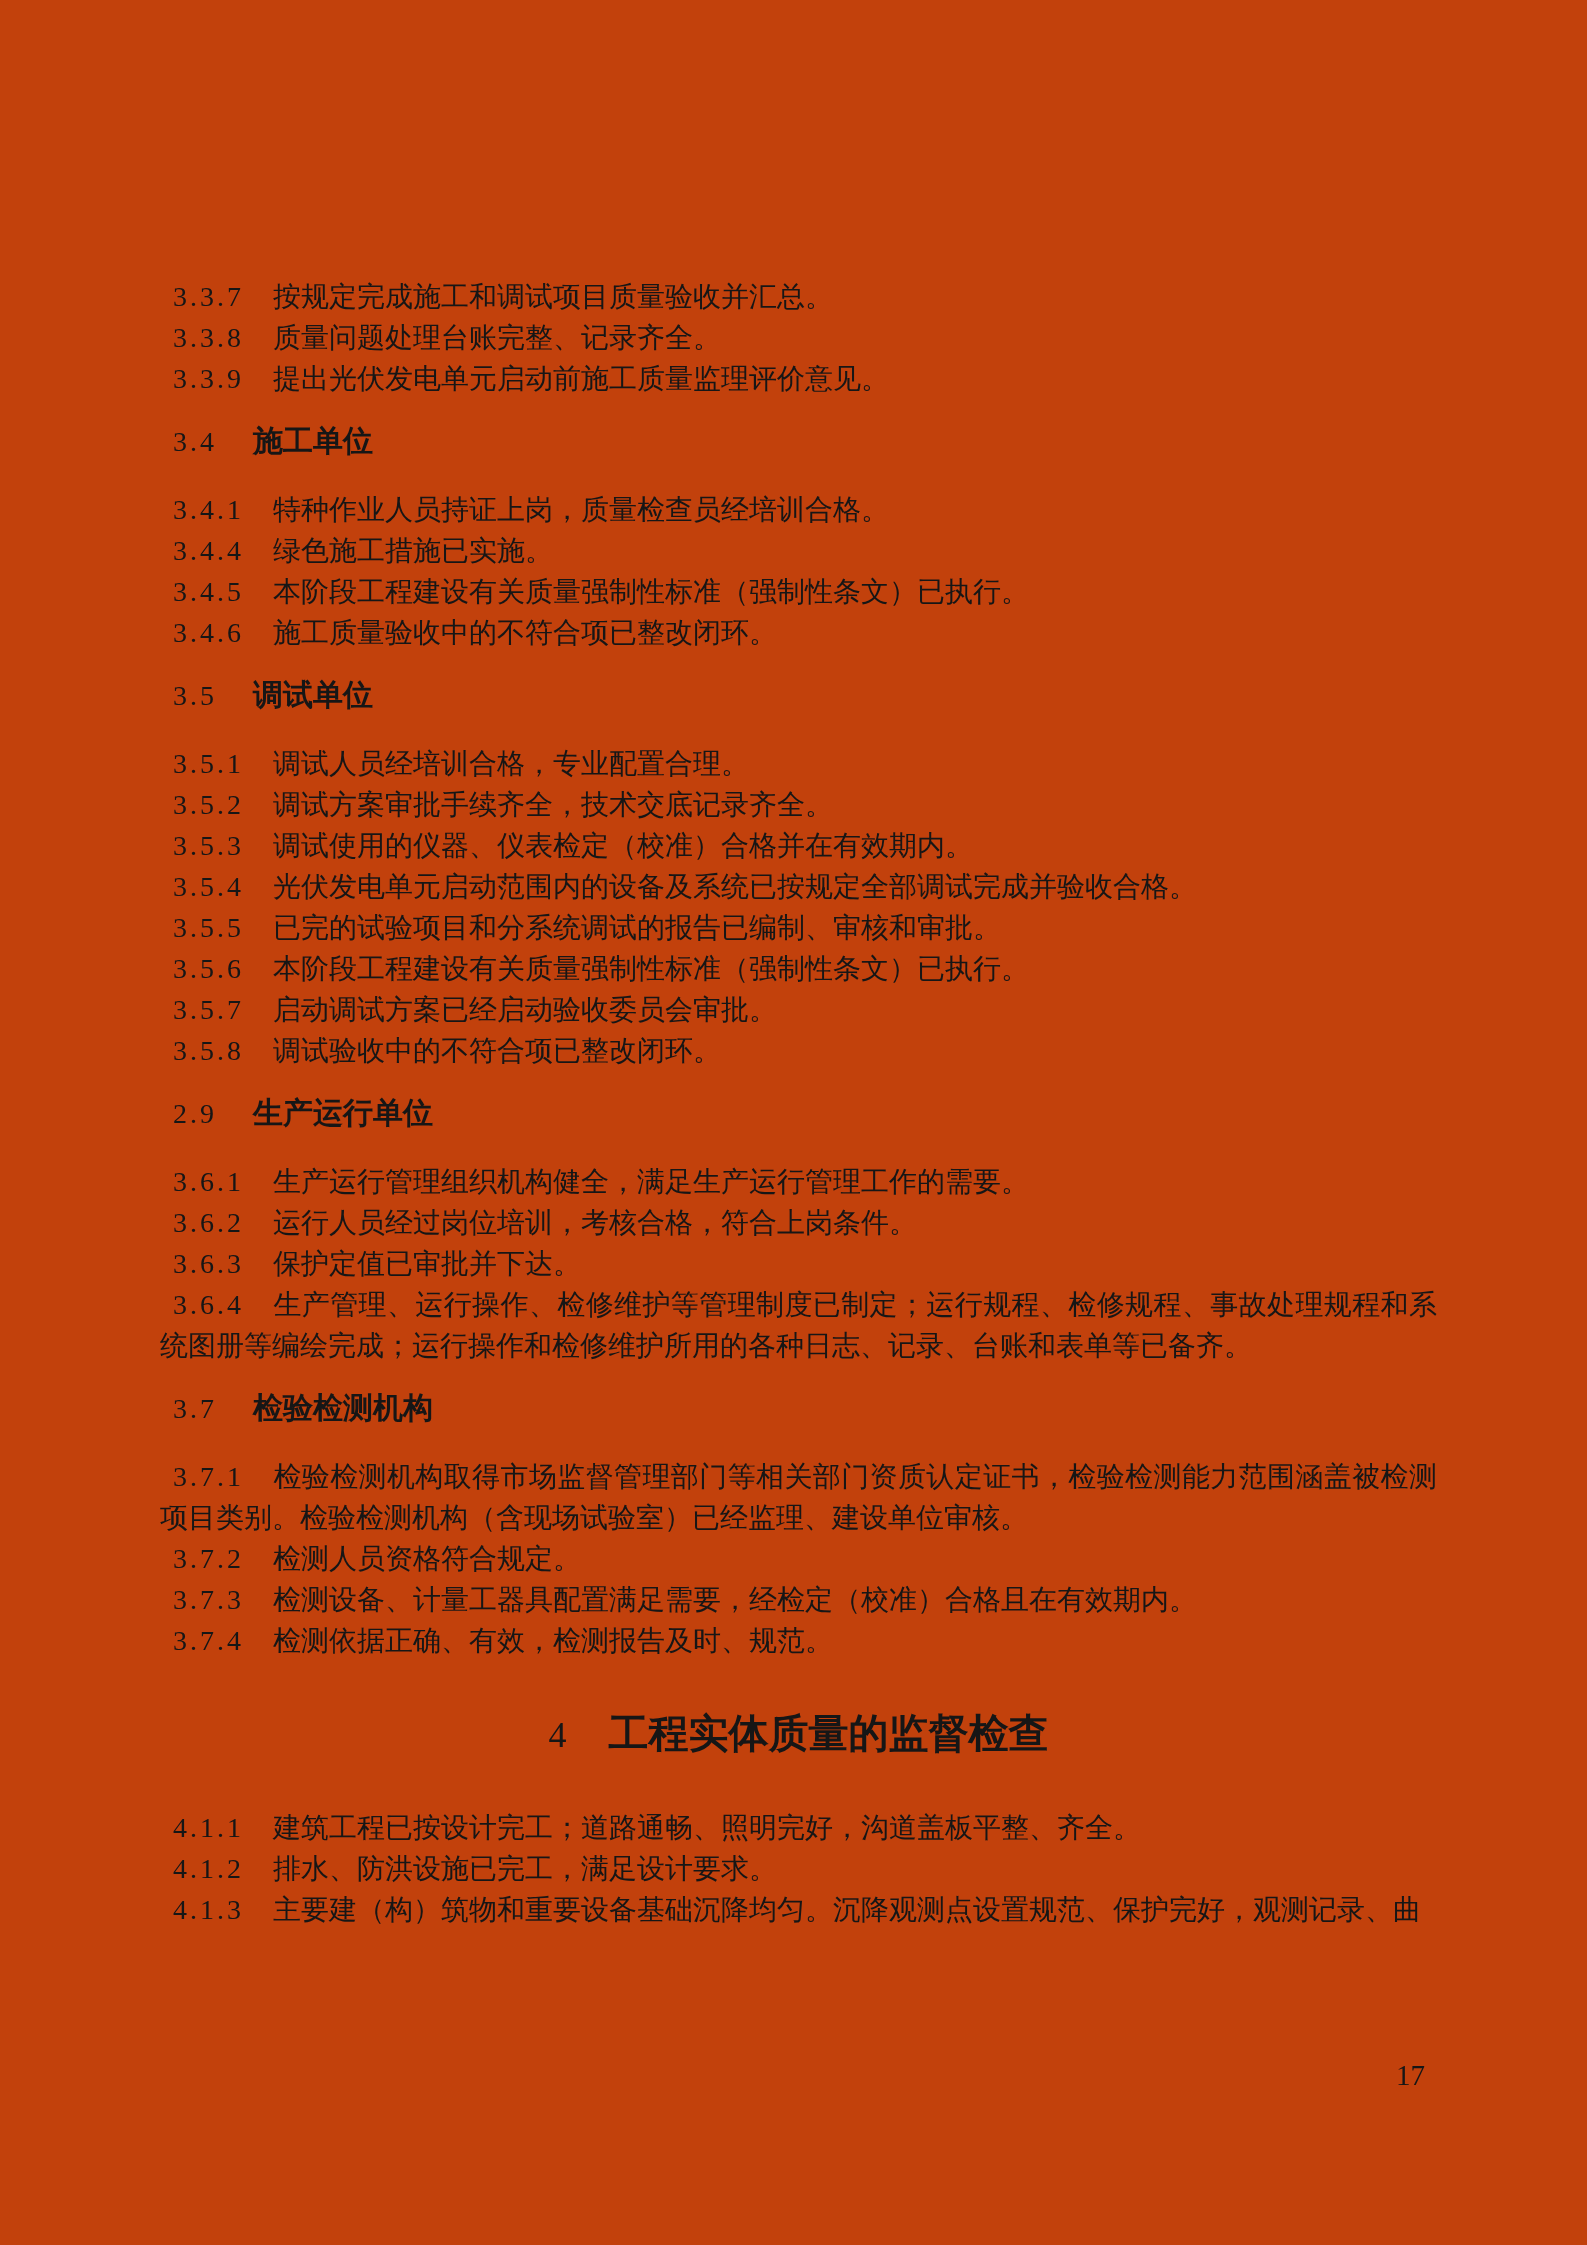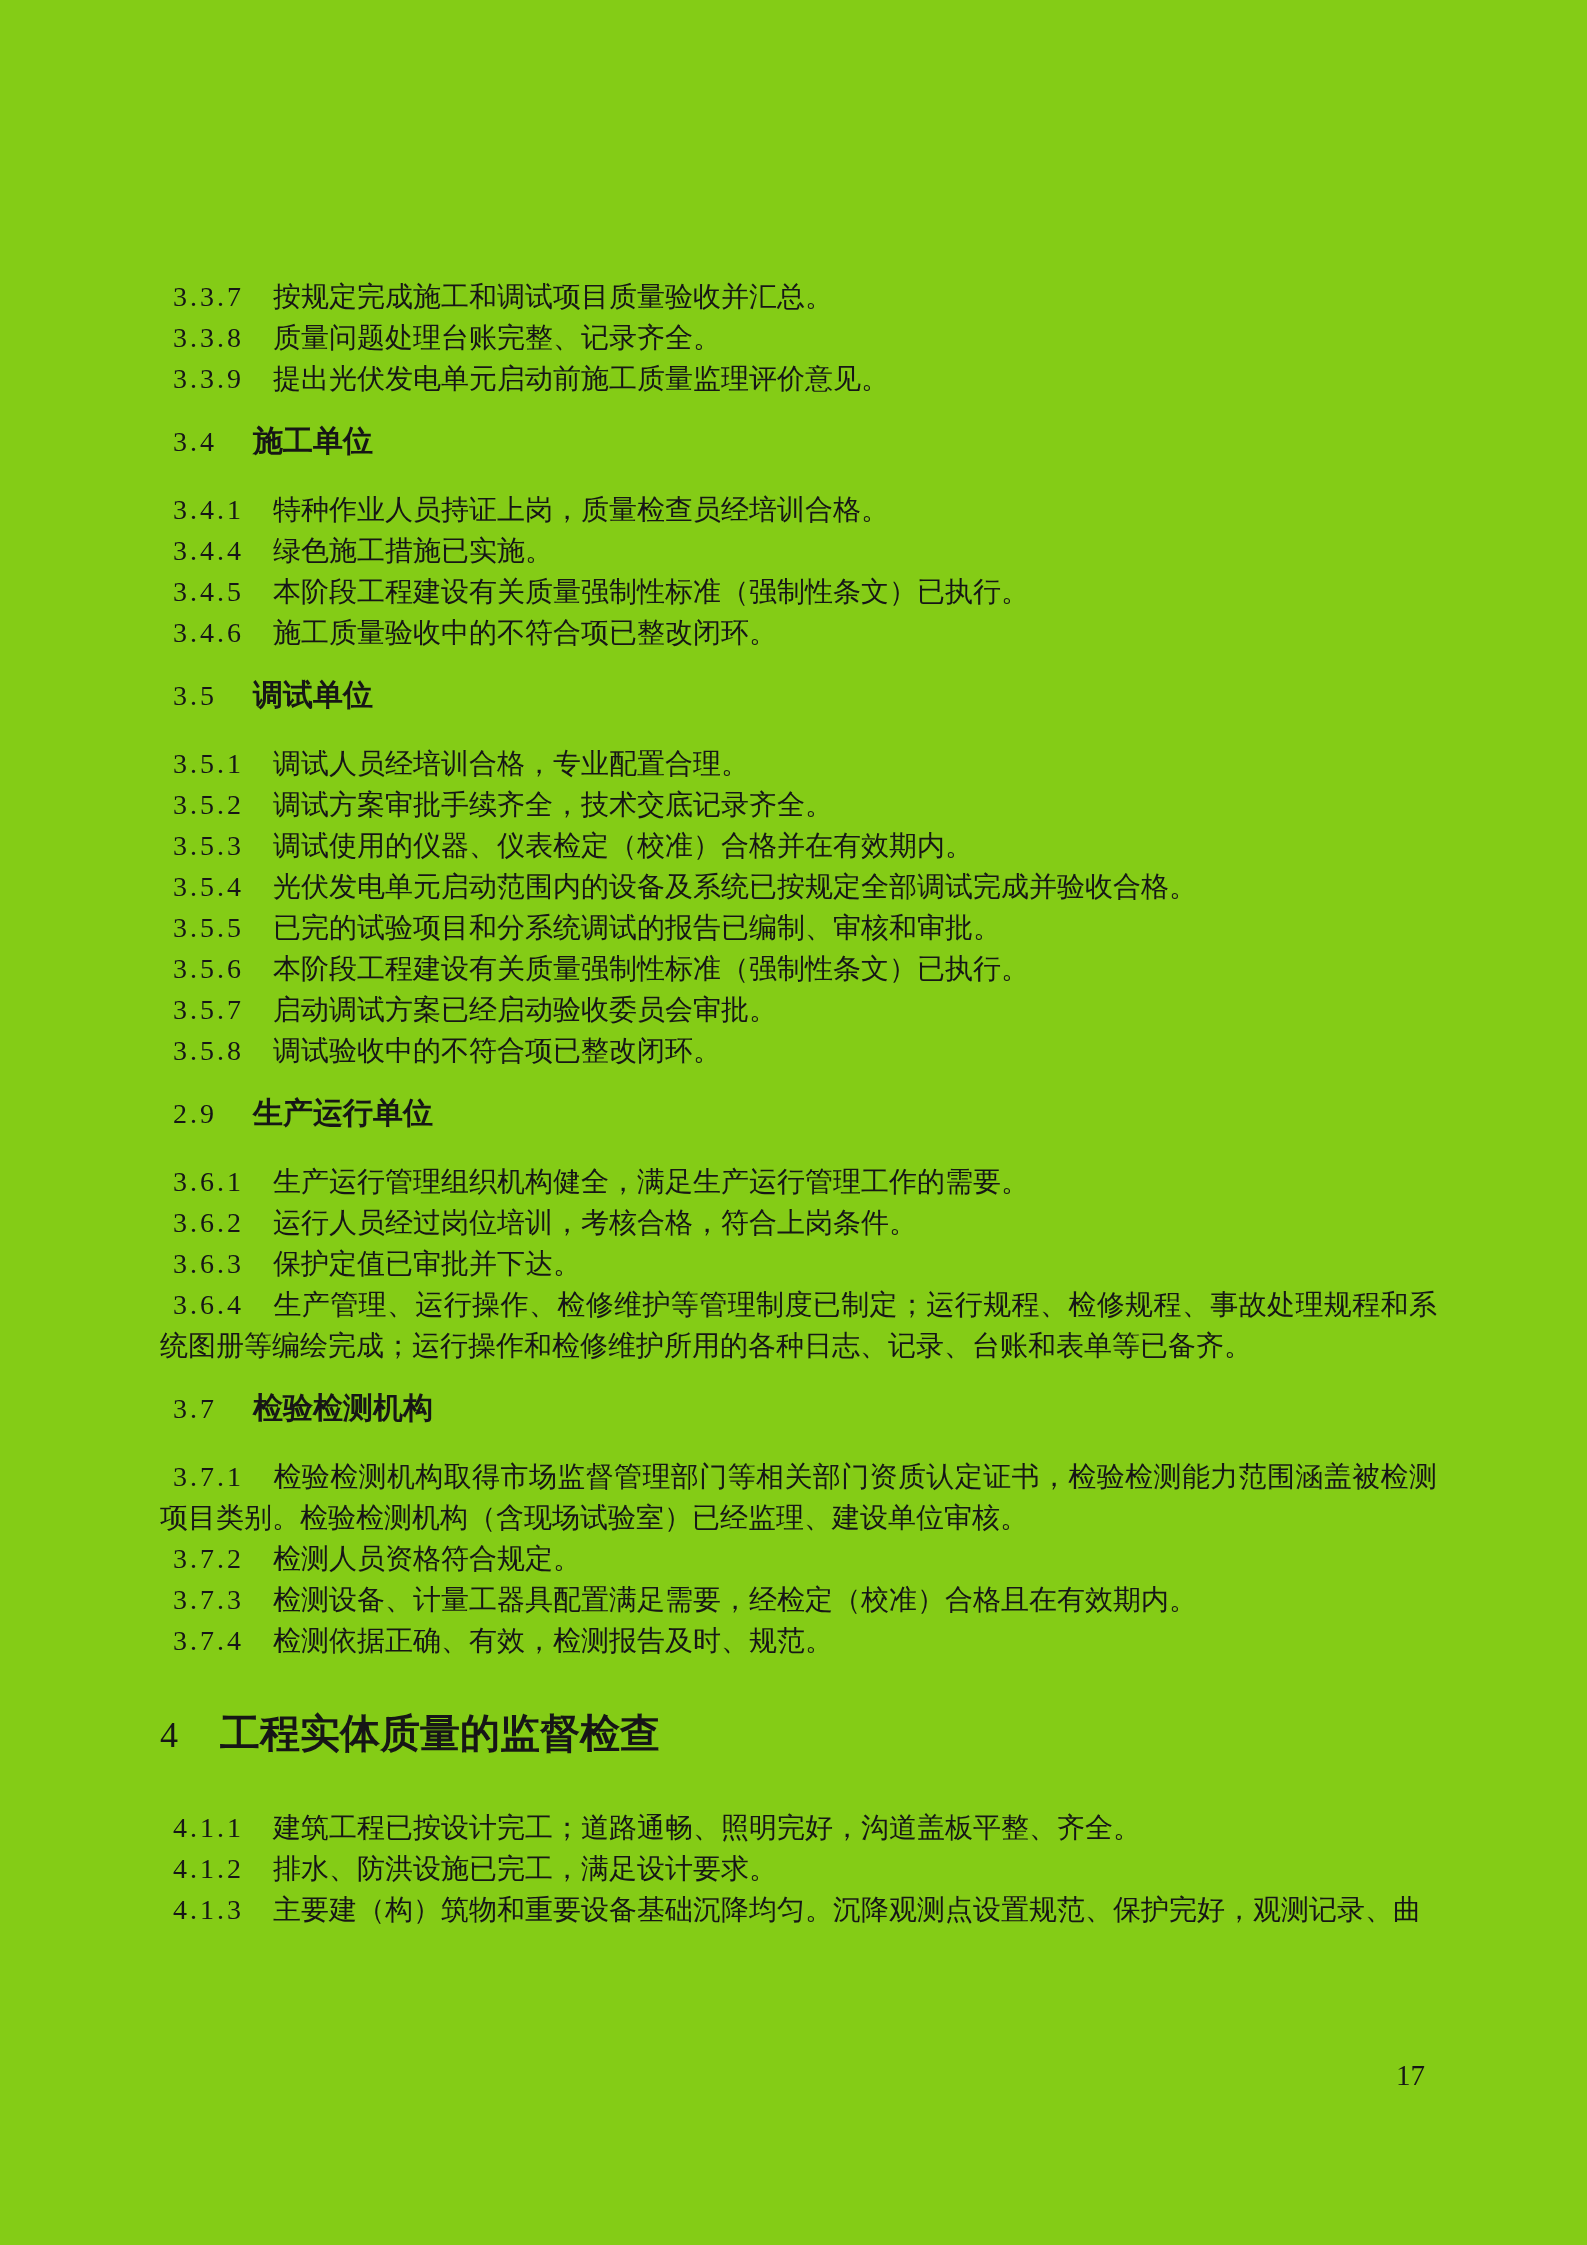--- a/index.html
+++ b/index.html
@@ -1,20 +1,20 @@
 <!DOCTYPE html>
 <html lang="zh"><head>
 <meta charset="utf-8">
 <style>
   html, body { margin: 0; padding: 0; background: #ffffff; }
   .page {
     position: relative;
     width: 1587px;
     height: 2245px;
-    background: #84cc16;
+    background: #c2410c;
     color: #161616;
     font-family: "Liberation Serif", "DejaVu Serif", serif;
     overflow: hidden;
   }
   .content {
     position: absolute;
     left: 160px;
     top: 276px;
     width: 1277px;
   }
@@ -46,21 +46,21 @@
     font-family: Liberation Serif, serif;
     font-weight: normal;
     font-size: 28px;
     letter-spacing: 3px;
     text-indent: 0;
   }
   h2.chapter {
     margin: 44px 0 44px 0;
     font-size: 40px;
     line-height: 56px;
-    text-align: left;
+    text-align: center;
     font-weight: bold;
     font-family: "Liberation Sans", "DejaVu Sans", sans-serif;
   }
   .chnum {
     font-family: "Liberation Serif", "DejaVu Serif", serif;
     font-weight: normal;
     font-size: 36px;
     margin-right: 42px;
   }
   .pagenum {

